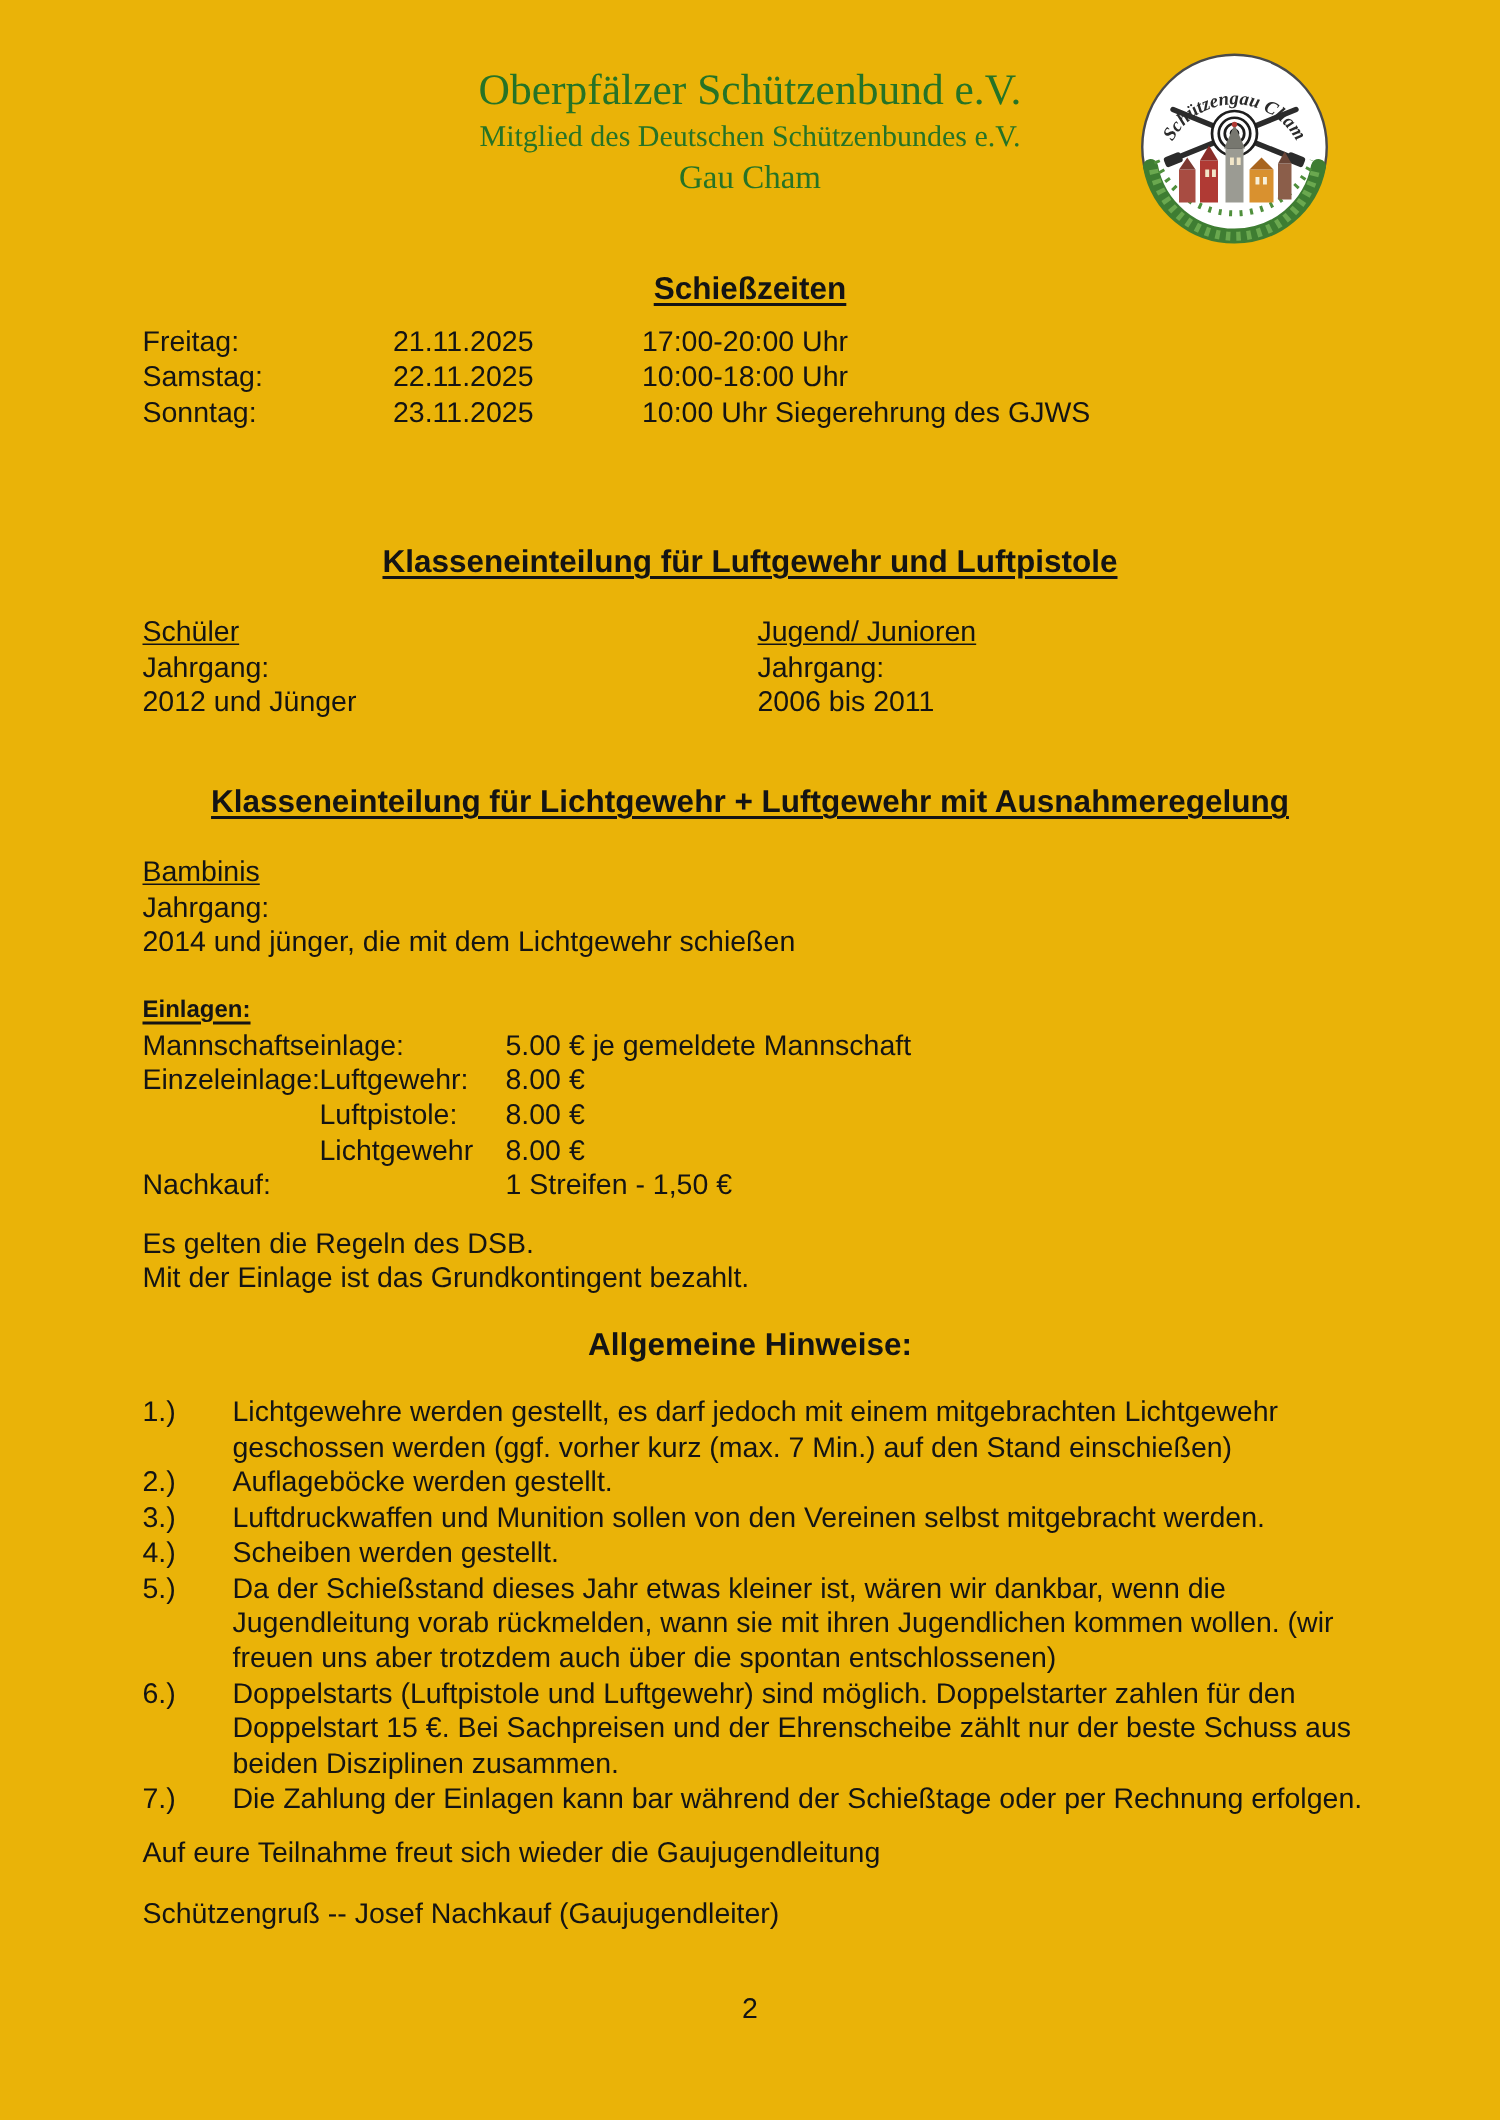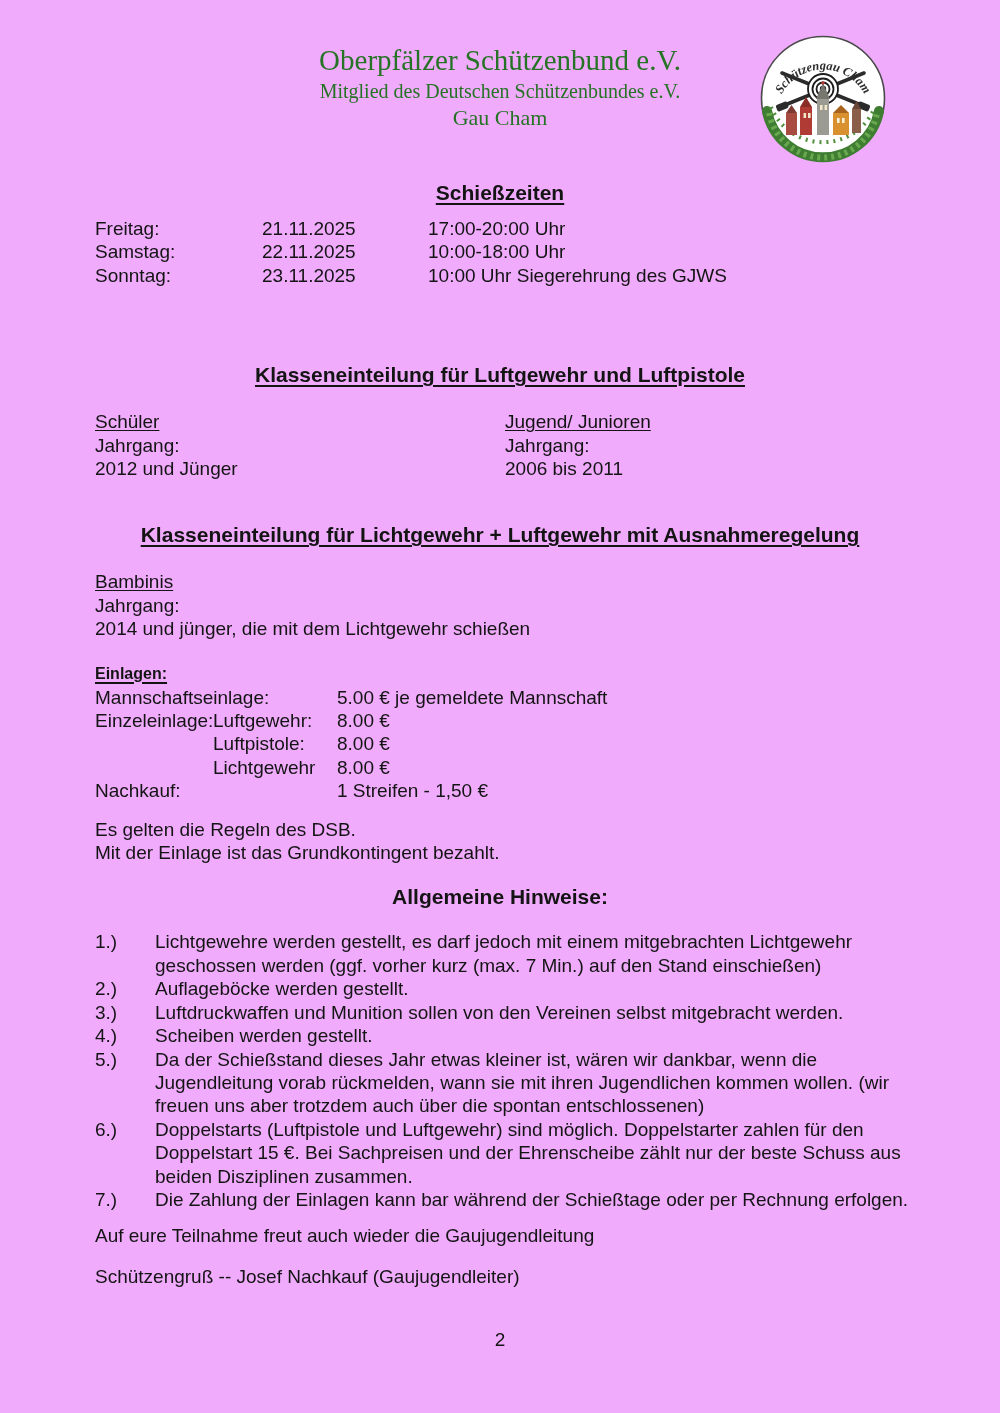--- a/index.html
+++ b/index.html
@@ -2,21 +2,21 @@
 <html lang="de" style="--green: #267326;"><head>
 <meta charset="utf-8">
 <style>
   :root{ --green:#267326; --ink:#141414; }
   *{ margin:0; padding:0; box-sizing:border-box; }
   html,body{ background:#ffffff; }
   .page{
     position:relative;
     width:1000px; height:1413px;
     margin:0 auto;
-    background:#f0abfc;
+    background:#eab308;
     font-family:"Liberation Sans", sans-serif;
     font-size:19px; line-height:23.4px;
     color:var(--ink);
     overflow:hidden;
   }
   
   .doc-header{ padding-top:42px; text-align:center; }
   .doc-title{
     font-family:"Liberation Serif", serif;
     font-size:29px; line-height:36px; font-weight:400;
@@ -234,18 +234,18 @@
     <div class="list-item">
       <span class="li-num">6.)</span>
       <span class="li-text">Doppelstarts (Luftpistole und Luftgewehr) sind möglich. Doppelstarter zahlen für den Doppelstart 15 €. Bei Sachpreisen und der Ehrenscheibe zählt nur der beste Schuss aus beiden Disziplinen zusammen.</span>
     </div>
     <div class="list-item">
       <span class="li-num">7.)</span>
       <span class="li-text">Die Zahlung der Einlagen kann bar während der Schießtage oder per Rechnung erfolgen.</span>
     </div>
   </div>
 
-  <div class="footer-line1">Auf eure Teilnahme freut auch wieder die Gaujugendleitung</div>
+  <div class="footer-line1">Auf eure Teilnahme freut sich wieder die Gaujugendleitung</div>
   <div class="footer-line2">Schützengruß -- Josef Nachkauf (Gaujugendleiter)</div>
 
   <div class="page-number">2</div>
 
 </div>
 
 </body></html>

